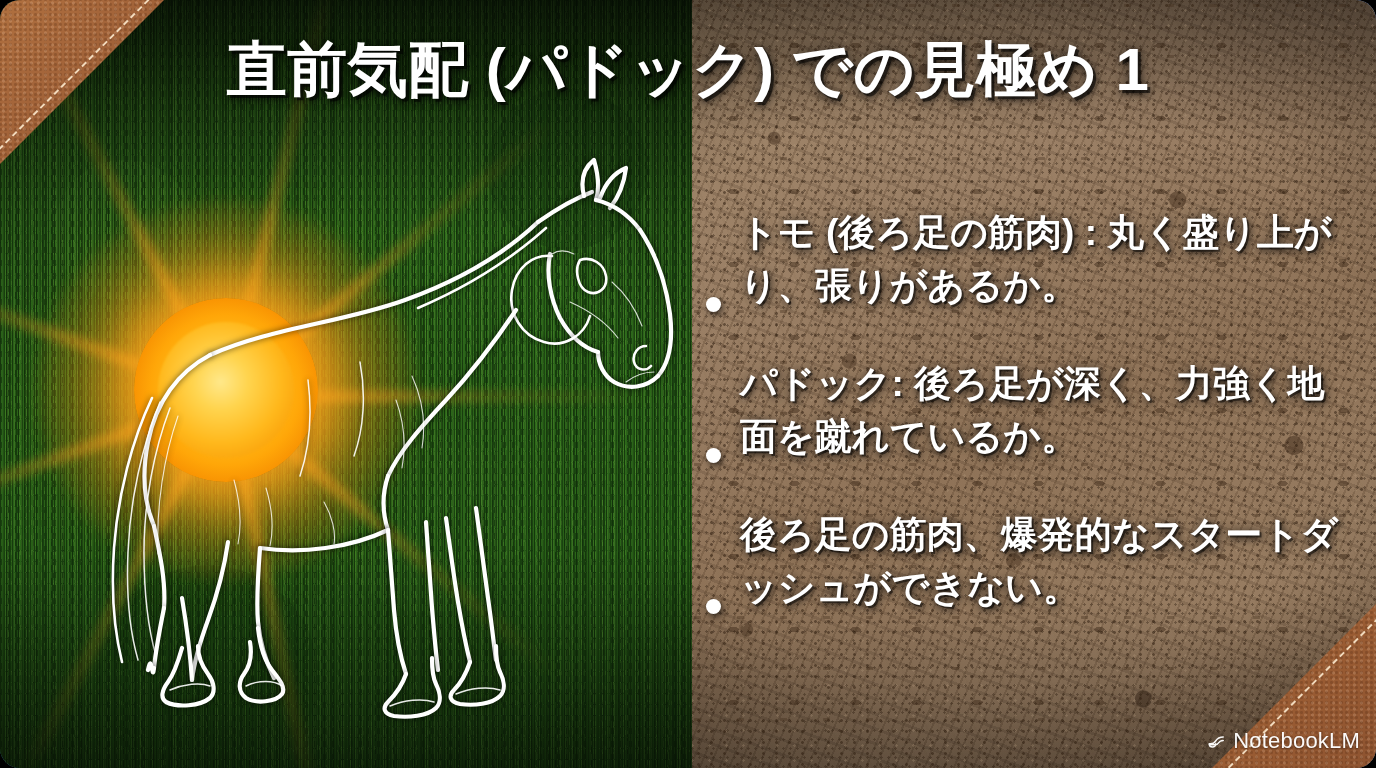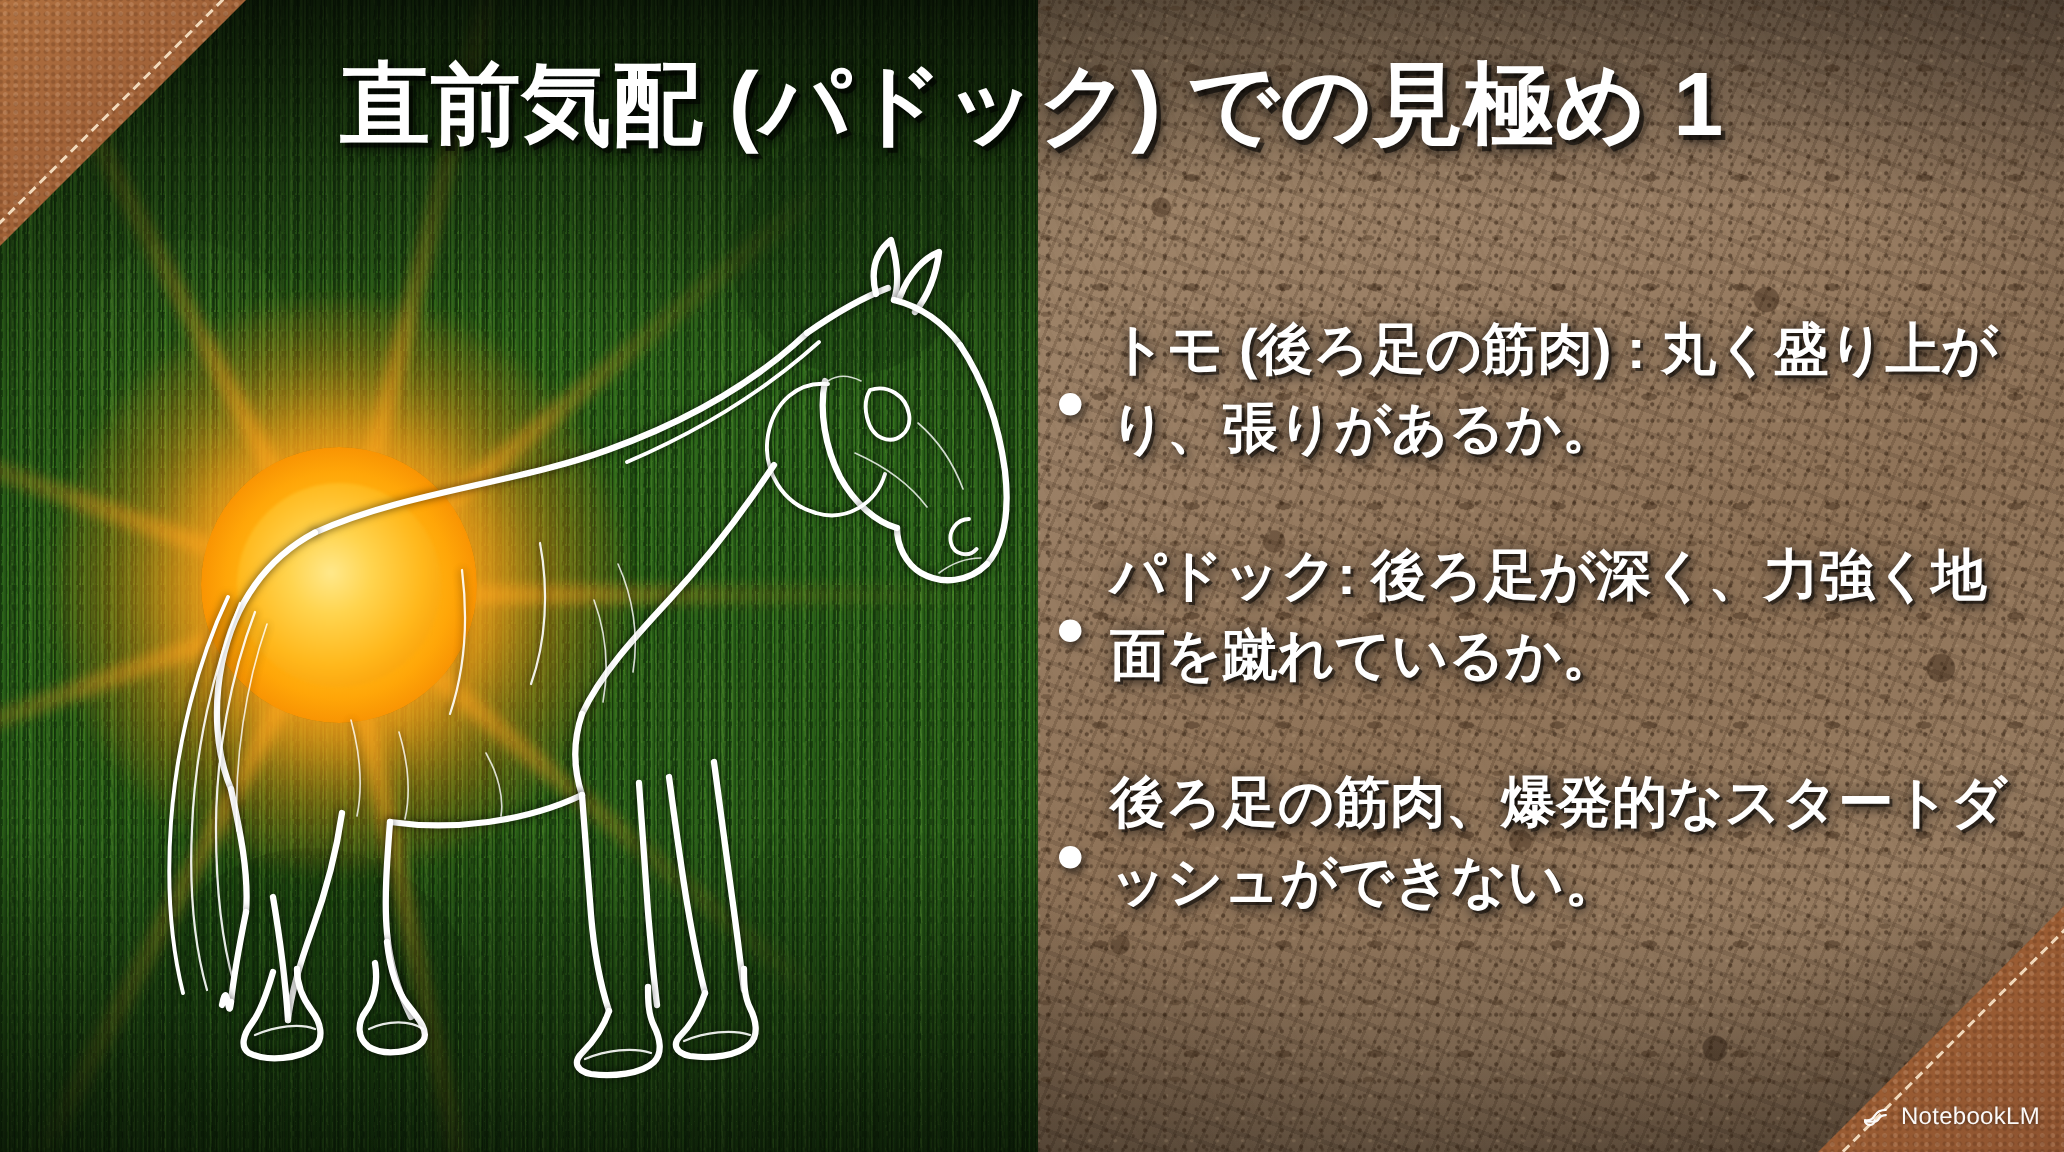--- a/index.html
+++ b/index.html
@@ -3,20 +3,21 @@
 <meta charset="utf-8">
 <style>
   html,body{margin:0;padding:0;background:#000;}
   body{font-family:"Liberation Sans","DejaVu Sans",sans-serif;}
 
   .slide{
     position:relative;
     width:1376px;height:768px;
     overflow:hidden;
     background:#3b82f6;
+    border-radius:20px;
   }
 
   
   .grass-panel{
     position:absolute;left:0;top:0;width:692px;height:768px;
     background:
       
       radial-gradient(ellipse 120% 80% at 50% 62%, rgba(0,0,0,0) 40%, rgba(0,0,0,.55) 100%),
       linear-gradient(180deg, rgba(0,0,0,.55) 0%, rgba(0,0,0,.18) 14%, rgba(0,0,0,0) 28%, rgba(0,0,0,0) 72%, rgba(0,0,0,.45) 100%),
       
@@ -147,21 +148,21 @@
   }
 
   
   .bullets{
     position:absolute;left:706px;top:207px;width:640px;
     margin:0;padding:0;list-style:none;
   }
   .bullet{
     position:relative;
     display:flex;
-    align-items:center;
+    align-items:flex-end;
     margin-bottom:46px;
   }
   .bullet:last-child{margin-bottom:0;}
   .dot{
     flex:0 0 auto;
     width:15px;height:15px;border-radius:50%;
     background:#ffffff;
     margin:19px 19px 0 0;
     box-shadow:2px 3px 6px rgba(0,0,0,.6);
   }
@@ -226,21 +227,21 @@
     position:absolute;inset:0;
     clip-path:polygon(200px 200px, 28px 200px, 200px 28px);
     background:linear-gradient(315deg, rgba(0,0,0,0) 78%, rgba(0,0,0,.45) 100%);
   }
 
   
   .watermark{
     position:absolute;right:16px;bottom:14px;
     display:flex;align-items:center;gap:7px;
     color:#ffffff;
-    font-size:16px;
+    font-size:22px;
     letter-spacing:.2px;
     text-shadow:0 1px 3px rgba(0,0,0,.55);
     opacity:.97;
   }
   .wm-icon{width:19px;height:19px;display:block;}
 </style>
 </head>
 <body>
 
 <div class="slide">

